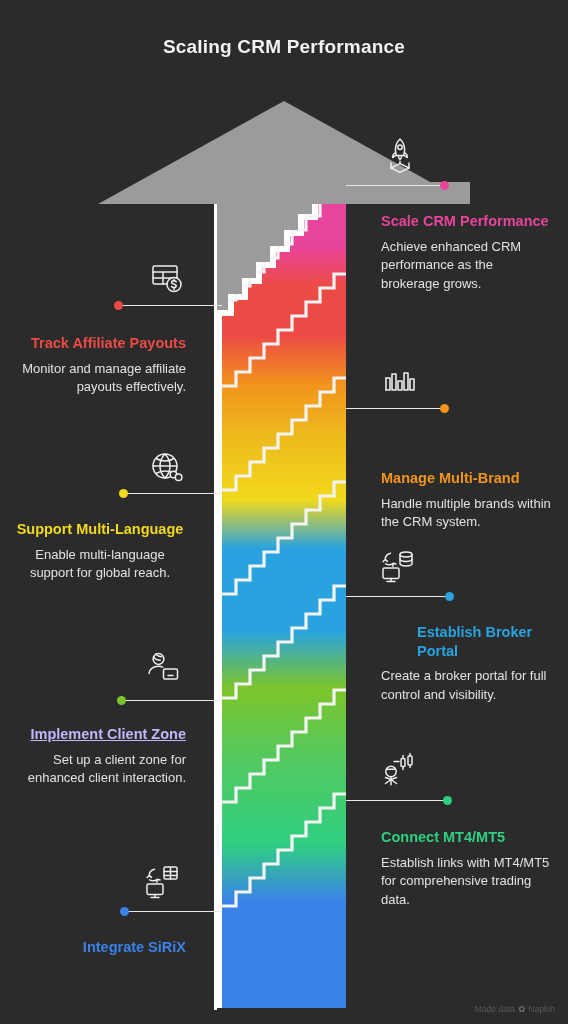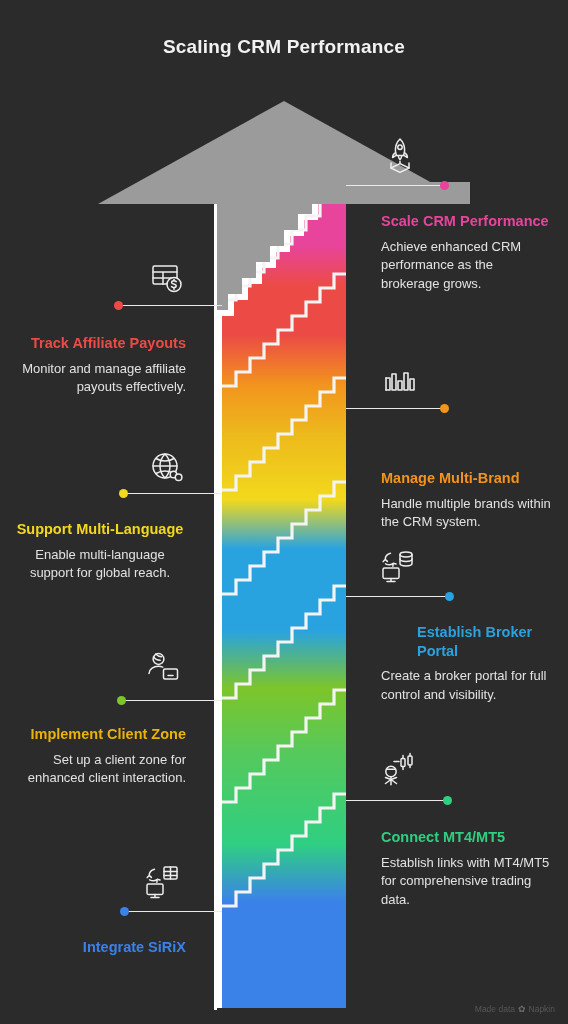--- a/index.html
+++ b/index.html
@@ -294,21 +294,21 @@
     <h3 style="color:#f2d91c;">Support Multi-Language</h3>
     <p>Enable multi-language support for global reach.</p>
   </div>
 
   <div class="blk right" style="left:381px;top:623px;">
     <h3 style="color:#29a3e0;margin-left:36px;">Establish Broker Portal</h3>
     <p>Create a broker portal for full control and visibility.</p>
   </div>
 
   <div class="blk left" style="left:14px;top:725px;">
-    <h3 style="color:#eab308;">Implement Client Zone</h3>
+    <h3 style="color:#c4b5fd;text-decoration:underline;">Implement Client Zone</h3>
     <p>Set up a client zone for enhanced client interaction.</p>
   </div>
 
   <div class="blk right" style="left:381px;top:828px;">
     <h3 style="color:#2fcf82;">Connect MT4/MT5</h3>
     <p>Establish links with MT4/MT5 for comprehensive trading data.</p>
   </div>
 
   <div class="blk left" style="left:14px;top:938px;">
     <h3 style="color:#3b82e8;text-align:right;">Integrate SiRiX</h3>

